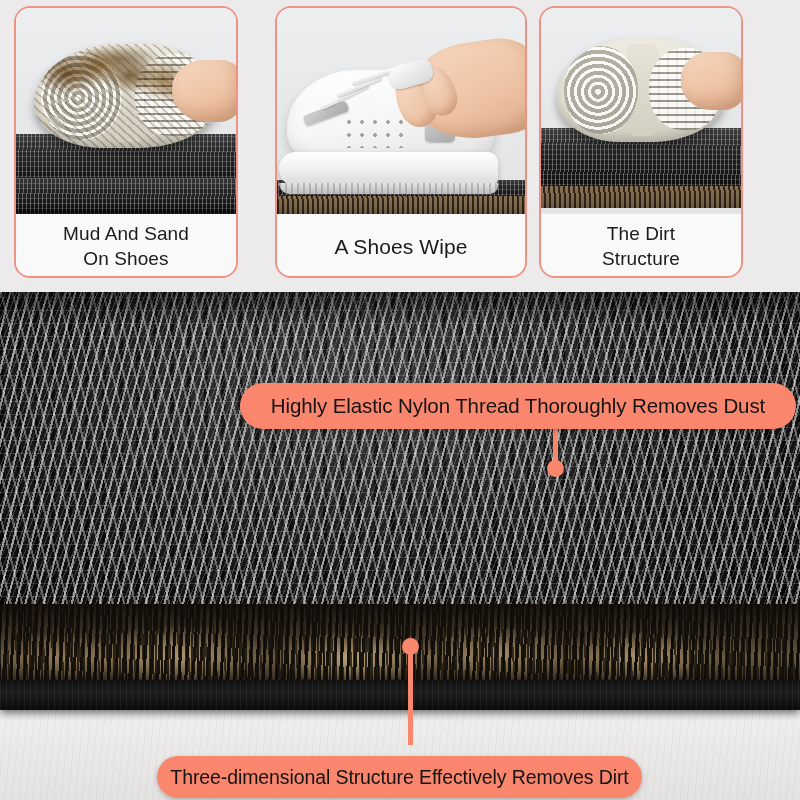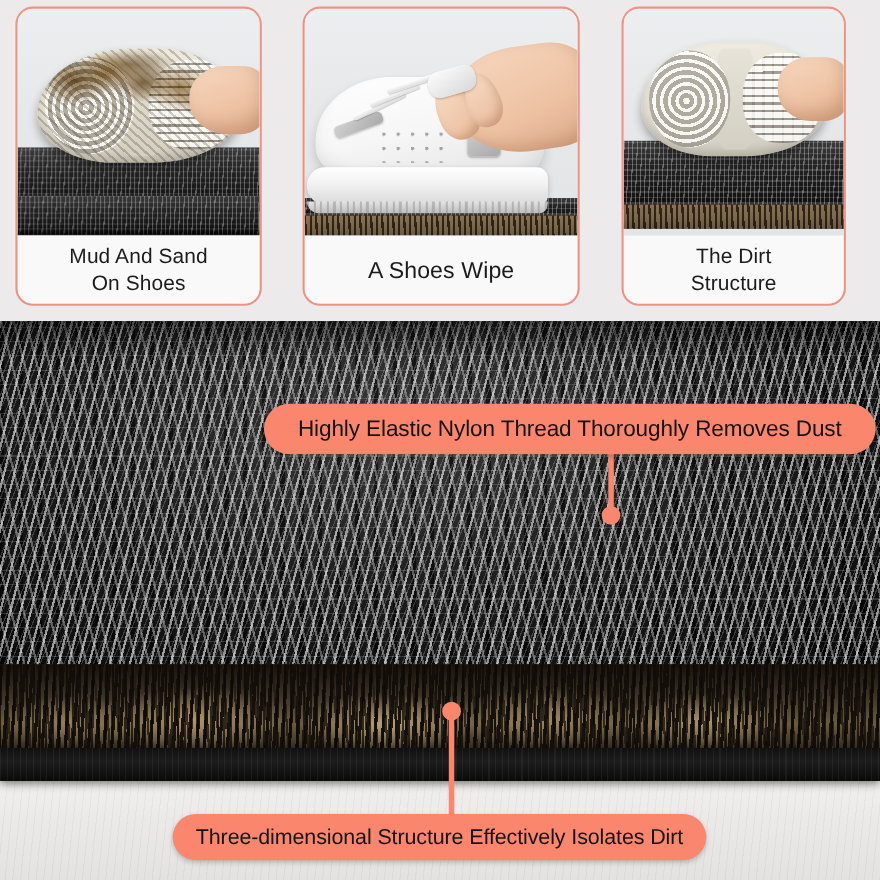--- a/index.html
+++ b/index.html
@@ -26,21 +26,21 @@
     position:absolute;
     top:6px;
     height:272px;
     border:2px solid #ee9384;
     border-radius:16px;
     background:#f7f7f7;
     overflow:hidden;
   }
   .step-card.c1 { left:14px;  width:224px; }
   .step-card.c2 { left:275px; width:252px; }
-  .step-card.c3 { left:565px; width:204px; }
+  .step-card.c3 { left:539px; width:204px; }
 
   .step-photo {
     position:relative;
     width:100%;
     height:206px;
     overflow:hidden;
     background:#e9e9ea;
   }
   .step-caption {
     height:64px;
@@ -297,20 +297,21 @@
     align-items:center;
     justify-content:center;
     background:#f9866d;
     color:#141414;
     border-radius:999px;
     font-size:20.5px;
     letter-spacing:-.1px;
     white-space:nowrap;
     box-shadow:0 2px 5px rgba(0,0,0,.22);
     z-index:6;
+    margin-top:16px;
   }
   #callout-nylon {
     left:240px; top:367px;
     width:556px; height:46px;
     font-size:20.5px;
   }
   #callout-structure {
     left:157px; top:740px;
     width:485px; height:42px;
     font-size:19.5px;
@@ -412,15 +413,15 @@
     <div class="mat-fibers"></div>
     <div class="mat-base"></div>
   </div>
 
   <div class="leader" id="leader-nylon"></div>
   <div class="leader-dot" id="dot-nylon"></div>
   <div class="callout" id="callout-nylon">Highly Elastic Nylon Thread Thoroughly Removes Dust</div>
 
   <div class="leader" id="leader-structure"></div>
   <div class="leader-dot" id="dot-structure"></div>
-  <div class="callout" id="callout-structure">Three-dimensional Structure Effectively Isolates Dirt</div>
+  <div class="callout" id="callout-structure">Three-dimensional Structure Effectively Removes Dirt</div>
 
 </div>
 
 </body></html>

